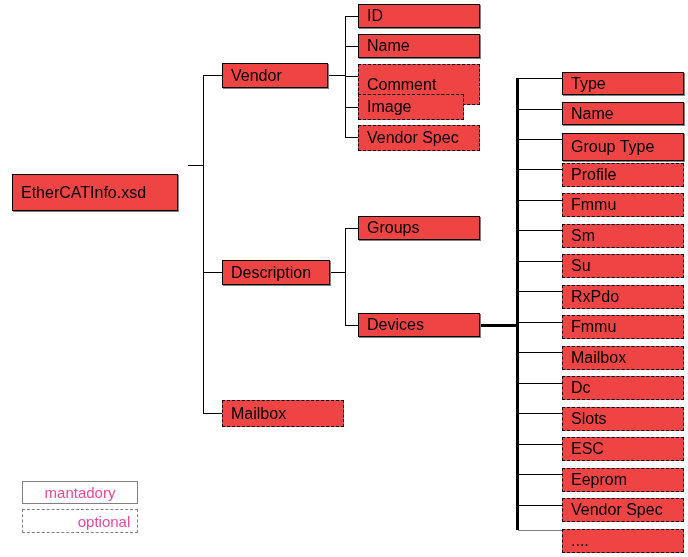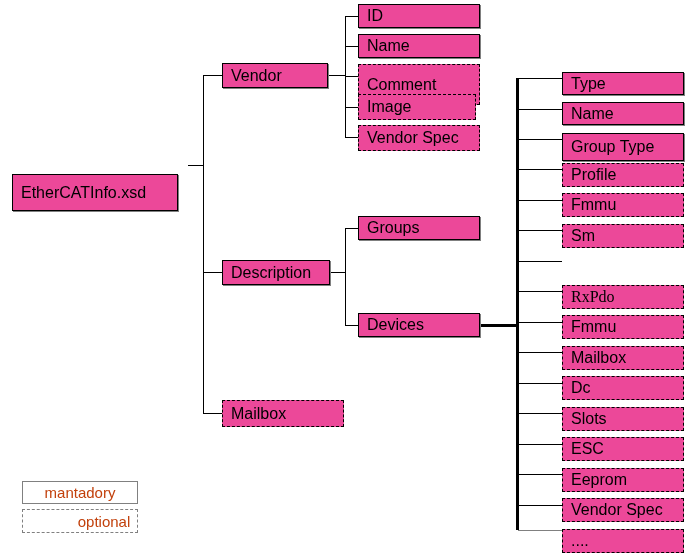--- a/index.html
+++ b/index.html
@@ -11,21 +11,21 @@
     position: relative;
     width: 688px;
     height: 557px;
     background: #ffffff;
     font-family: "Liberation Sans", sans-serif;
     overflow: hidden;
   }
   .node {
     position: absolute;
     box-sizing: border-box;
-    background: #ec4899;
+    background: #ef4444;
     display: flex;
     align-items: center;
     font-size: 16px;
     color: #000000;
     padding-left: 8px;
     line-height: 1;
     white-space: nowrap;
   }
   .node.mandatory {
     border: 1px solid #000000;
@@ -35,21 +35,21 @@
     border: 1px dashed #000000;
   }
   .legend-box {
     position: absolute;
     box-sizing: border-box;
     background: #ffffff;
     display: flex;
     align-items: center;
     justify-content: center;
     font-size: 15px;
-    color: #c2410c;
+    color: #ec4899;
     line-height: 1;
     white-space: nowrap;
   }
   .legend-box.mandatory {
     border: 1px solid #808080;
   }
   .legend-box.optional {
     border: 1px dashed #808080;
     padding-left: 48px;
   }
@@ -127,21 +127,21 @@
 
   <div class="node mandatory" style="left:358px; top:4px; width:122px; height:24px;">
     <span>ID</span>
   </div>
   <div class="node mandatory" style="left:358px; top:34px; width:122px; height:24px;">
     <span>Name</span>
   </div>
   <div class="node optional" style="left:358px; top:64px; width:122px; height:41px;">
     <span>Comment</span>
   </div>
-  <div class="node optional" style="left:358px; top:94px; width:118px; height:26px;">
+  <div class="node optional" style="left:358px; top:94px; width:106px; height:26px;">
     <span>Image</span>
   </div>
   <div class="node optional" style="left:358px; top:125px; width:122px; height:26px;">
     <span>Vendor Spec</span>
   </div>
 
   <div class="node mandatory" style="left:358px; top:216px; width:122px; height:24px;">
     <span>Groups</span>
   </div>
   <div class="node mandatory" style="left:358px; top:313px; width:122px; height:24px;">
@@ -159,21 +159,24 @@
   </div>
   <div class="node optional" style="left:562px; top:163px; width:122px; height:24px;">
     <span>Profile</span>
   </div>
   <div class="node optional" style="left:562px; top:193px; width:122px; height:24px;">
     <span>Fmmu</span>
   </div>
   <div class="node optional" style="left:562px; top:224px; width:122px; height:24px;">
     <span>Sm</span>
   </div>
-  <div class="node optional" style="left:562px; top:285px; width:122px; height:24px;font-family:Liberation Serif, serif;">
+  <div class="node optional" style="left:562px; top:254px; width:122px; height:24px;">
+    <span>Su</span>
+  </div>
+  <div class="node optional" style="left:562px; top:285px; width:122px; height:24px;">
     <span>RxPdo</span>
   </div>
   <div class="node optional" style="left:562px; top:315px; width:122px; height:24px;">
     <span>Fmmu</span>
   </div>
   <div class="node optional" style="left:562px; top:346px; width:122px; height:24px;">
     <span>Mailbox</span>
   </div>
   <div class="node optional" style="left:562px; top:376px; width:122px; height:24px;">
     <span>Dc</span>

